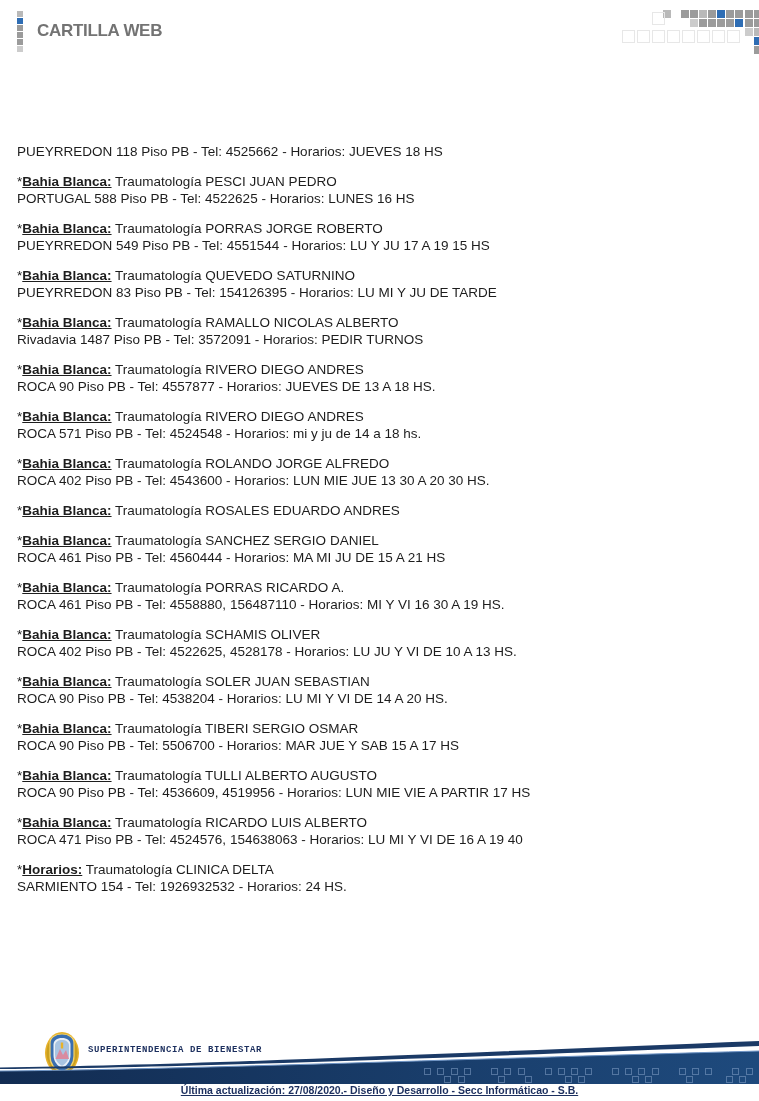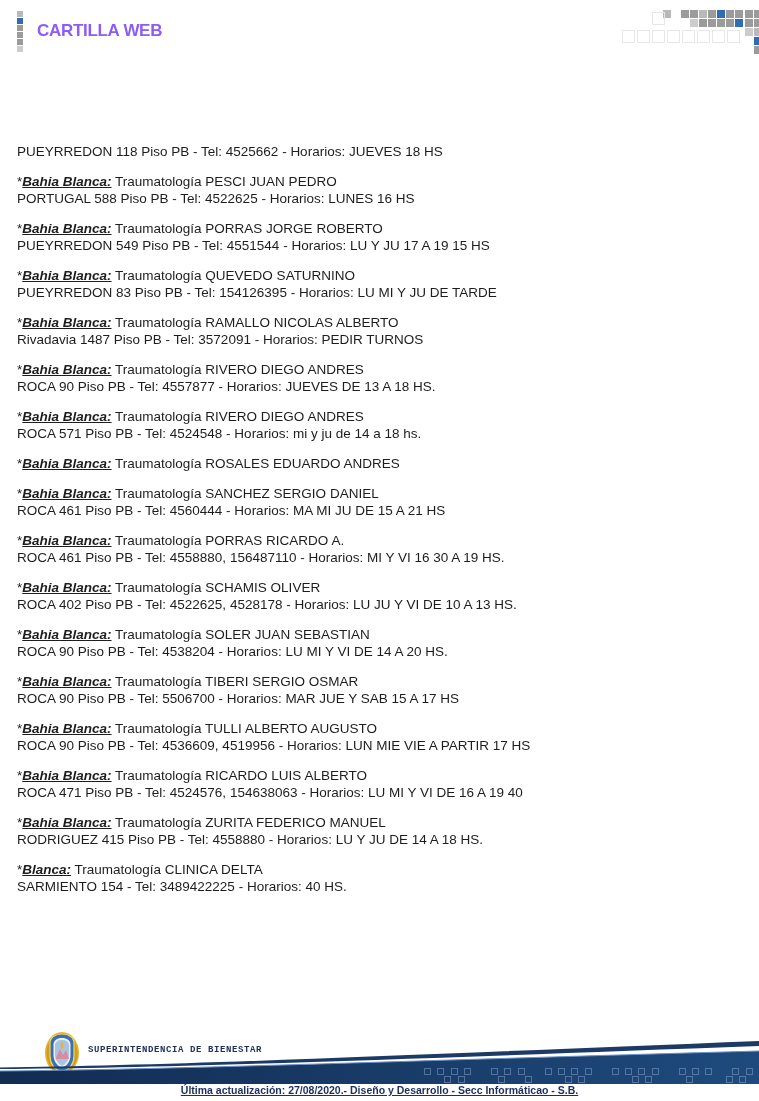--- a/index.html
+++ b/index.html
@@ -8,31 +8,31 @@
     position:relative;
     width:759px; height:1101px;
     background:#ffffff;
     font-family:"Liberation Sans", sans-serif;
     overflow:hidden;
   }
   
   .hdr-title {
     position:absolute; left:37px; top:21px;
     font-size:17px; font-weight:bold; letter-spacing:-0.3px;
-    color:#8b5cf6;
+    color:#737373;
   }
   .sq { position:absolute; }
   
   .content {
     position:absolute; left:17px; top:143px; width:720px;
     font-size:13.5px; line-height:17px; color:#1d1d1d;
   }
   .orphan-line { margin-bottom:13px; }
   .entry { margin-top:13px; }
-  .entry .city { font-weight:bold; text-decoration:underline;font-style:italic; }
+  .entry .city { font-weight:bold; text-decoration:underline; }
   .entry .l1, .entry .l2 { white-space:nowrap; }
   
   .crest { position:absolute; left:44px; top:1031px; }
   .org-name {
     position:absolute; left:88px; top:1045px;
     font-family:"Liberation Mono", monospace;
     font-size:9px; font-weight:bold; letter-spacing:0.6px;
     color:#1c2f5e;
   }
   .swoosh { position:absolute; left:0; top:1038px; }
@@ -122,20 +122,24 @@
   <div class="entry">
     <div class="l1"><span class="star">*</span><span class="city">Bahia Blanca:</span> <span class="head-rest">Traumatología RIVERO DIEGO ANDRES</span></div>
     <div class="l2">ROCA 90 Piso PB - Tel: 4557877 - Horarios: JUEVES DE 13 A 18 HS.</div>
   </div>
 
   <div class="entry">
     <div class="l1"><span class="star">*</span><span class="city">Bahia Blanca:</span> <span class="head-rest">Traumatología RIVERO DIEGO ANDRES</span></div>
     <div class="l2">ROCA 571 Piso PB - Tel: 4524548 - Horarios: mi y ju de 14 a 18 hs.</div>
   </div>
 
+  <div class="entry">
+    <div class="l1"><span class="star">*</span><span class="city">Bahia Blanca:</span> <span class="head-rest">Traumatología ROLANDO JORGE ALFREDO</span></div>
+    <div class="l2">ROCA 402 Piso PB - Tel: 4543600 - Horarios: LUN MIE JUE 13 30 A 20 30 HS.</div>
+  </div>
 
   <div class="entry">
     <div class="l1"><span class="star">*</span><span class="city">Bahia Blanca:</span> <span class="head-rest">Traumatología ROSALES EDUARDO ANDRES</span></div>
   </div>
 
   <div class="entry">
     <div class="l1"><span class="star">*</span><span class="city">Bahia Blanca:</span> <span class="head-rest">Traumatología SANCHEZ SERGIO DANIEL</span></div>
     <div class="l2">ROCA 461 Piso PB - Tel: 4560444 - Horarios: MA MI JU DE 15 A 21 HS</div>
   </div>
 
@@ -162,28 +166,24 @@
   <div class="entry">
     <div class="l1"><span class="star">*</span><span class="city">Bahia Blanca:</span> <span class="head-rest">Traumatología TULLI ALBERTO AUGUSTO</span></div>
     <div class="l2">ROCA 90 Piso PB - Tel: 4536609, 4519956 - Horarios: LUN MIE VIE A PARTIR 17 HS</div>
   </div>
 
   <div class="entry">
     <div class="l1"><span class="star">*</span><span class="city">Bahia Blanca:</span> <span class="head-rest">Traumatología RICARDO LUIS ALBERTO</span></div>
     <div class="l2">ROCA 471 Piso PB - Tel: 4524576, 154638063 - Horarios: LU MI Y VI DE 16 A 19 40</div>
   </div>
 
-  <div class="entry">
-    <div class="l1"><span class="star">*</span><span class="city">Bahia Blanca:</span> <span class="head-rest">Traumatología ZURITA FEDERICO MANUEL</span></div>
-    <div class="l2">RODRIGUEZ 415 Piso PB - Tel: 4558880 - Horarios: LU Y JU DE 14 A 18 HS.</div>
-  </div>
-
-  <div class="entry">
-    <div class="l1"><span class="star">*</span><span class="city">Blanca:</span> <span class="head-rest">Traumatología CLINICA DELTA</span></div>
-    <div class="l2">SARMIENTO 154 - Tel: 3489422225 - Horarios: 40 HS.</div>
+
+  <div class="entry">
+    <div class="l1"><span class="star">*</span><span class="city">Horarios:</span> <span class="head-rest">Traumatología CLINICA DELTA</span></div>
+    <div class="l2">SARMIENTO 154 - Tel: 1926932532 - Horarios: 24 HS.</div>
   </div>
 </div>
 </div>
 
 <div>
   <svg class="crest" width="36" height="44" viewBox="0 0 36 44">
     <ellipse cx="18" cy="22" rx="17" ry="21" fill="#e8b22a"></ellipse>
     <ellipse cx="18" cy="22" rx="15.5" ry="19.5" fill="#caa020"></ellipse>
     <path d="M18,3 C25,3 30,6.5 30,12 L30,25 C30,33 25,38.5 18,41 C11,38.5 6,33 6,25 L6,12 C6,6.5 11,3 18,3 Z" fill="#3a6fb0" stroke="#f3d26a" stroke-width="1.2"></path>
     <path d="M18,7 C23,7 26.5,9.5 26.5,13.5 L26.5,24 C26.5,30.5 22.8,34.8 18,37 C13.2,34.8 9.5,30.5 9.5,24 L9.5,13.5 C9.5,9.5 13,7 18,7 Z" fill="#e9eff6"></path>

